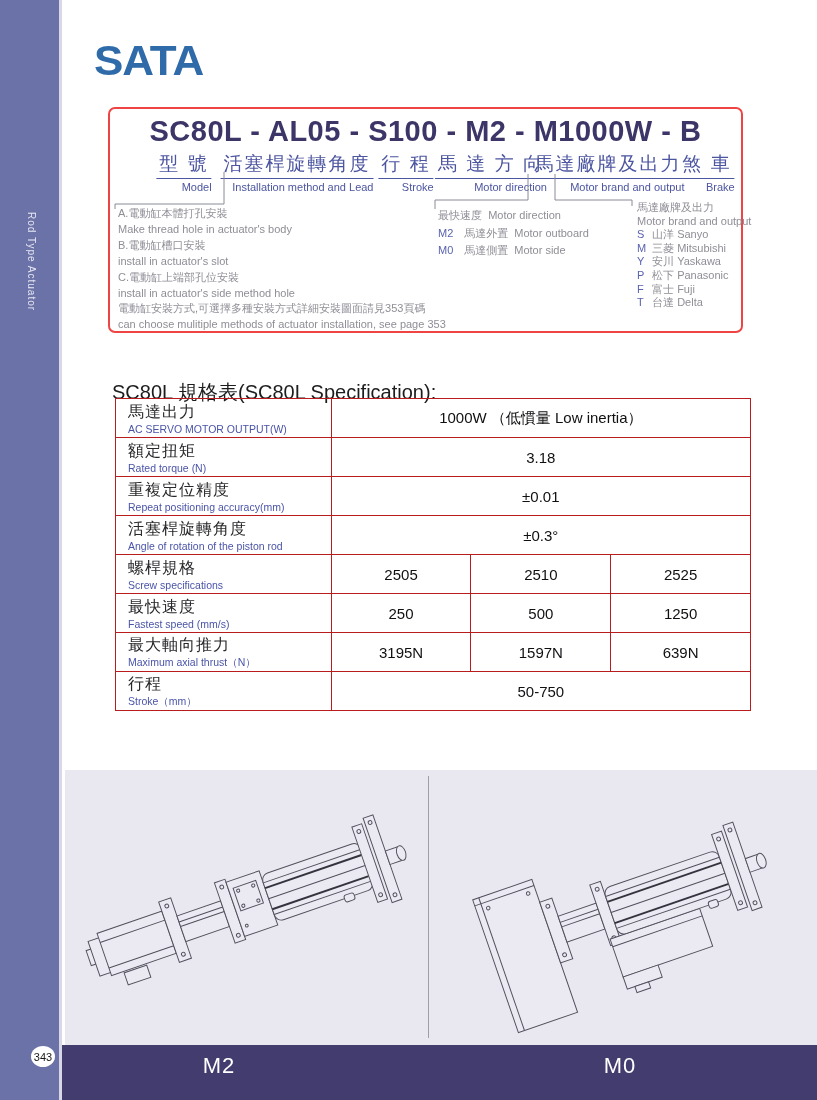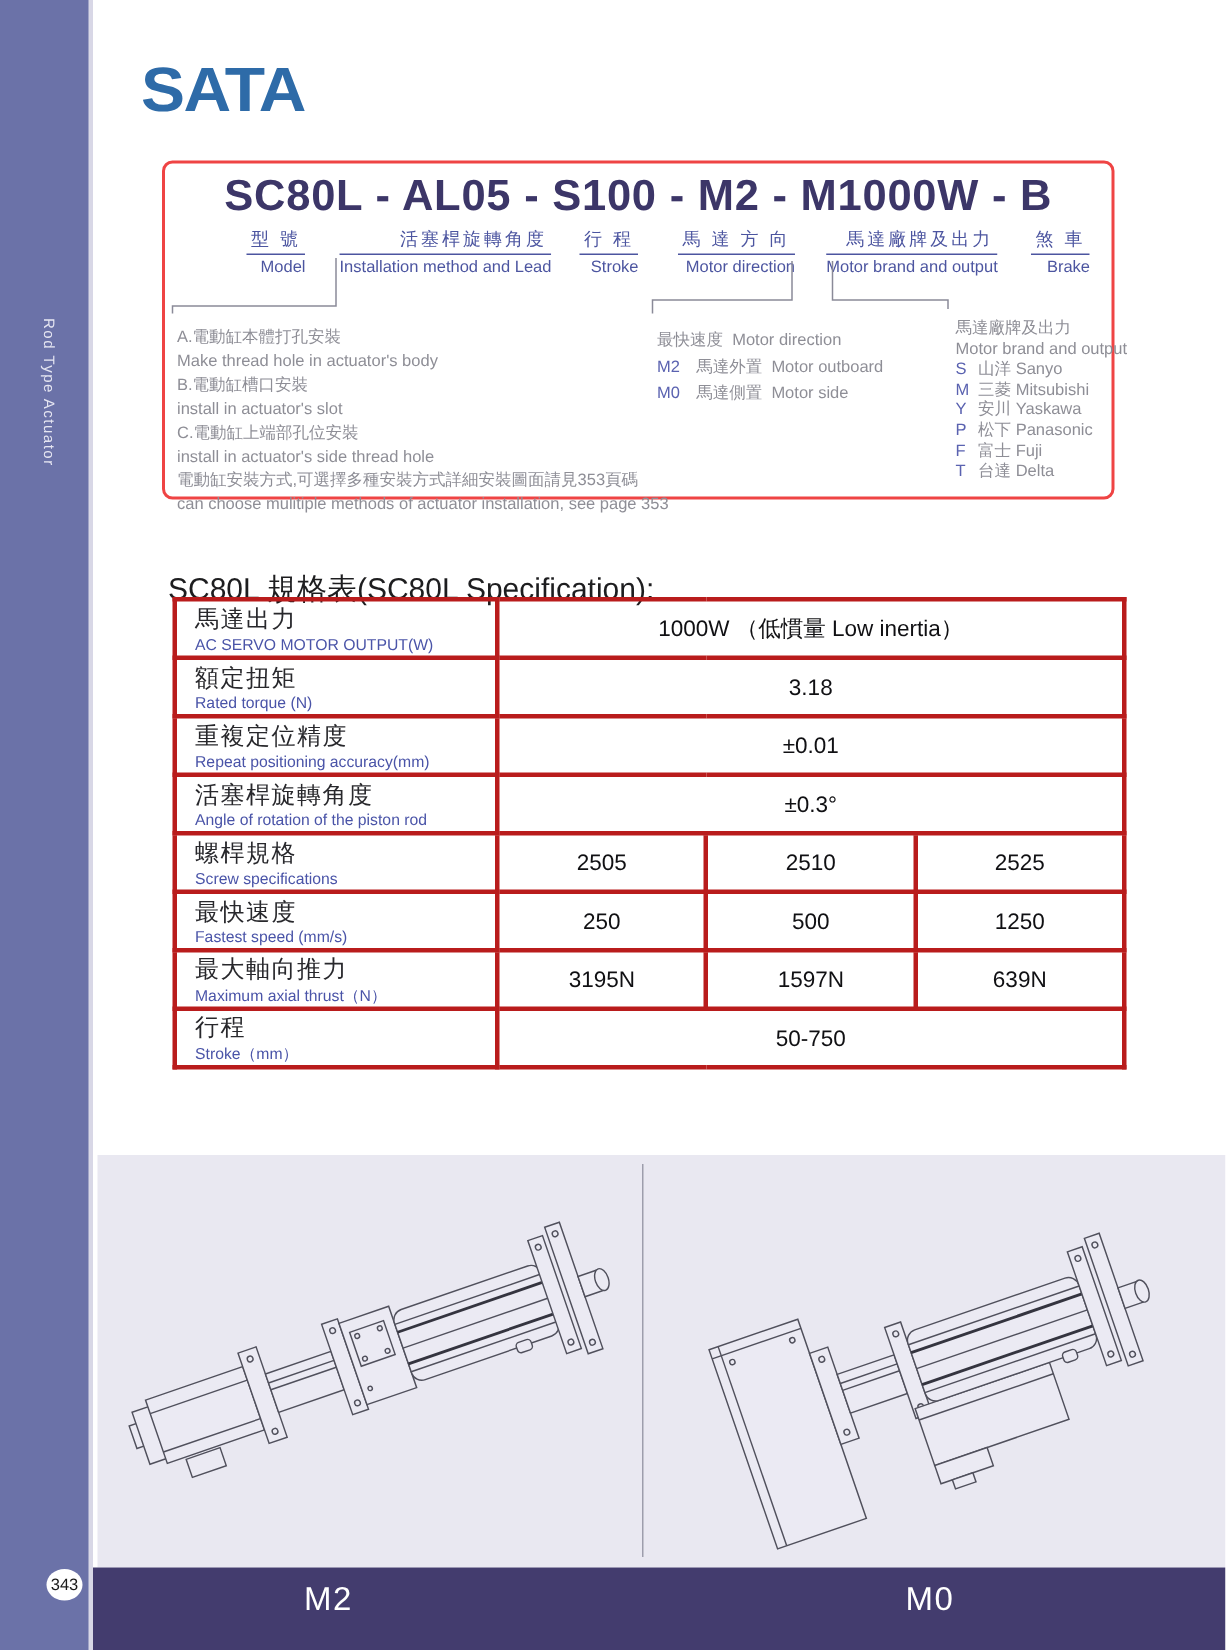--- a/index.html
+++ b/index.html
@@ -18,39 +18,39 @@
     writing-mode:vertical-rl; color:#e6e6f2; font-size:10px; letter-spacing:1px; }
   
   .logo { position:absolute; left:94px; top:36px; font-size:44px; font-weight:bold;
     color:#2e6ba8; letter-spacing:-1px; transform:scaleY(0.95); }
   
   .model-box { position:absolute; left:108px; top:107px; width:635px; height:226px;
     border:2px solid #ef4444; border-radius:7px; }
   .model-number { position:absolute; left:0; top:6px; width:100%; text-align:center;
     font-size:29px; font-weight:bold; color:#3c3668; white-space:nowrap; letter-spacing:0.5px; }
   .lbl { position:absolute; top:42px; transform:translateX(-50%); text-align:center; color:#4c55a0; }
-  .lbl-cn { font-size:12px; letter-spacing:2px; padding:0 3px 1px 3px; border-bottom:1px solid #4c55a0; white-space:nowrap;text-align:right; }
+  .lbl-cn { font-size:19px; letter-spacing:2px; padding:0 3px 1px 3px; border-bottom:1px solid #4c55a0; white-space:nowrap;text-align:right; }
   .lbl-en { font-size:11px; padding-top:2px; white-space:nowrap;text-align:right; }
   .lbl-1 { left:74px; } .lbl-2 { left:187px; } .lbl-3 { left:296px; }
   .lbl-4 { left:381px; } .lbl-5 { left:498px; } .lbl-6 { left:597px; }
   .connectors { position:absolute; left:0; top:0; width:635px; height:222px; }
-  .sec { position:absolute; color:#8e8e96;margin-top:12px; }
+  .sec { position:absolute; color:#8e8e96; }
   .sec-install { left:8px; top:97px; width:320px; }
   .sec-install p { font-size:11px; line-height:15.9px; white-space:nowrap; }
   .sec-direction { left:328px; top:98px; width:195px; }
   .sec-direction p { font-size:11px; line-height:17.5px; white-space:nowrap; }
   .sec-brand { left:527px; top:92px; width:105px; }
   .sec-brand p { font-size:11px; line-height:13.6px; white-space:nowrap; }
   .code { color:#5a62b0; display:inline-block; min-width:20px; }
   .code-letter { color:#5a62b0; display:inline-block; min-width:12px; }
   
   .spec-title { position:absolute; left:112px; top:379px; font-size:20px; color:#1d1d1f; font-weight:normal; }
   .spec-table { position:absolute; left:115px; top:398px; border-collapse:collapse; width:636px;
     border:1px solid #3f3f44; }
-  .spec-table td { border:3px solid #b91c1c; height:39px; }
+  .spec-table td { border:1px solid #b91c1c; height:39px; }
   .cell-label { width:216px; padding-left:12px; }
   .lab-cn { font-size:16px; color:#28282c; letter-spacing:1px; }
   .lab-en { font-size:10.5px; color:#4a54a8; }
   .cell-val { text-align:center; font-size:15px; color:#101013; width:140px; }
   
   .drawings { position:absolute; left:65px; top:770px; width:752px; height:275px; background:#e9e8f1; }
   .drawing-divider { position:absolute; left:363px; top:6px; width:1px; height:262px; background:#9d9dac; }
   .drawing { position:absolute; top:4px; }
   .drawing-left { left:2px; }
   .drawing-right { left:370px; }
@@ -106,21 +106,21 @@
     <polyline points="418,65 418,91 325,91 325,100" fill="none" stroke="#8a8a98" stroke-width="1"></polyline>
     <polyline points="445,65 445,91 522,91 522,97" fill="none" stroke="#8a8a98" stroke-width="1"></polyline>
   </svg>
 
   <div class="sec sec-install">
     <p>A.電動缸本體打孔安裝</p>
     <p>Make thread hole in actuator's body</p>
     <p>B.電動缸槽口安裝</p>
     <p>install in actuator's slot</p>
     <p>C.電動缸上端部孔位安裝</p>
-    <p>install in actuator's side thread hole</p>
+    <p>install in actuator's side method hole</p>
     <p>電動缸安裝方式,可選擇多種安裝方式詳細安裝圖面請見353頁碼</p>
     <p>can choose mulitiple methods of actuator installation, see page 353</p>
   </div>
 
   <div class="sec sec-direction">
     <p>
       <span>最快速度</span>&nbsp;
       <span>Motor direction</span>
     </p>
     <p>

